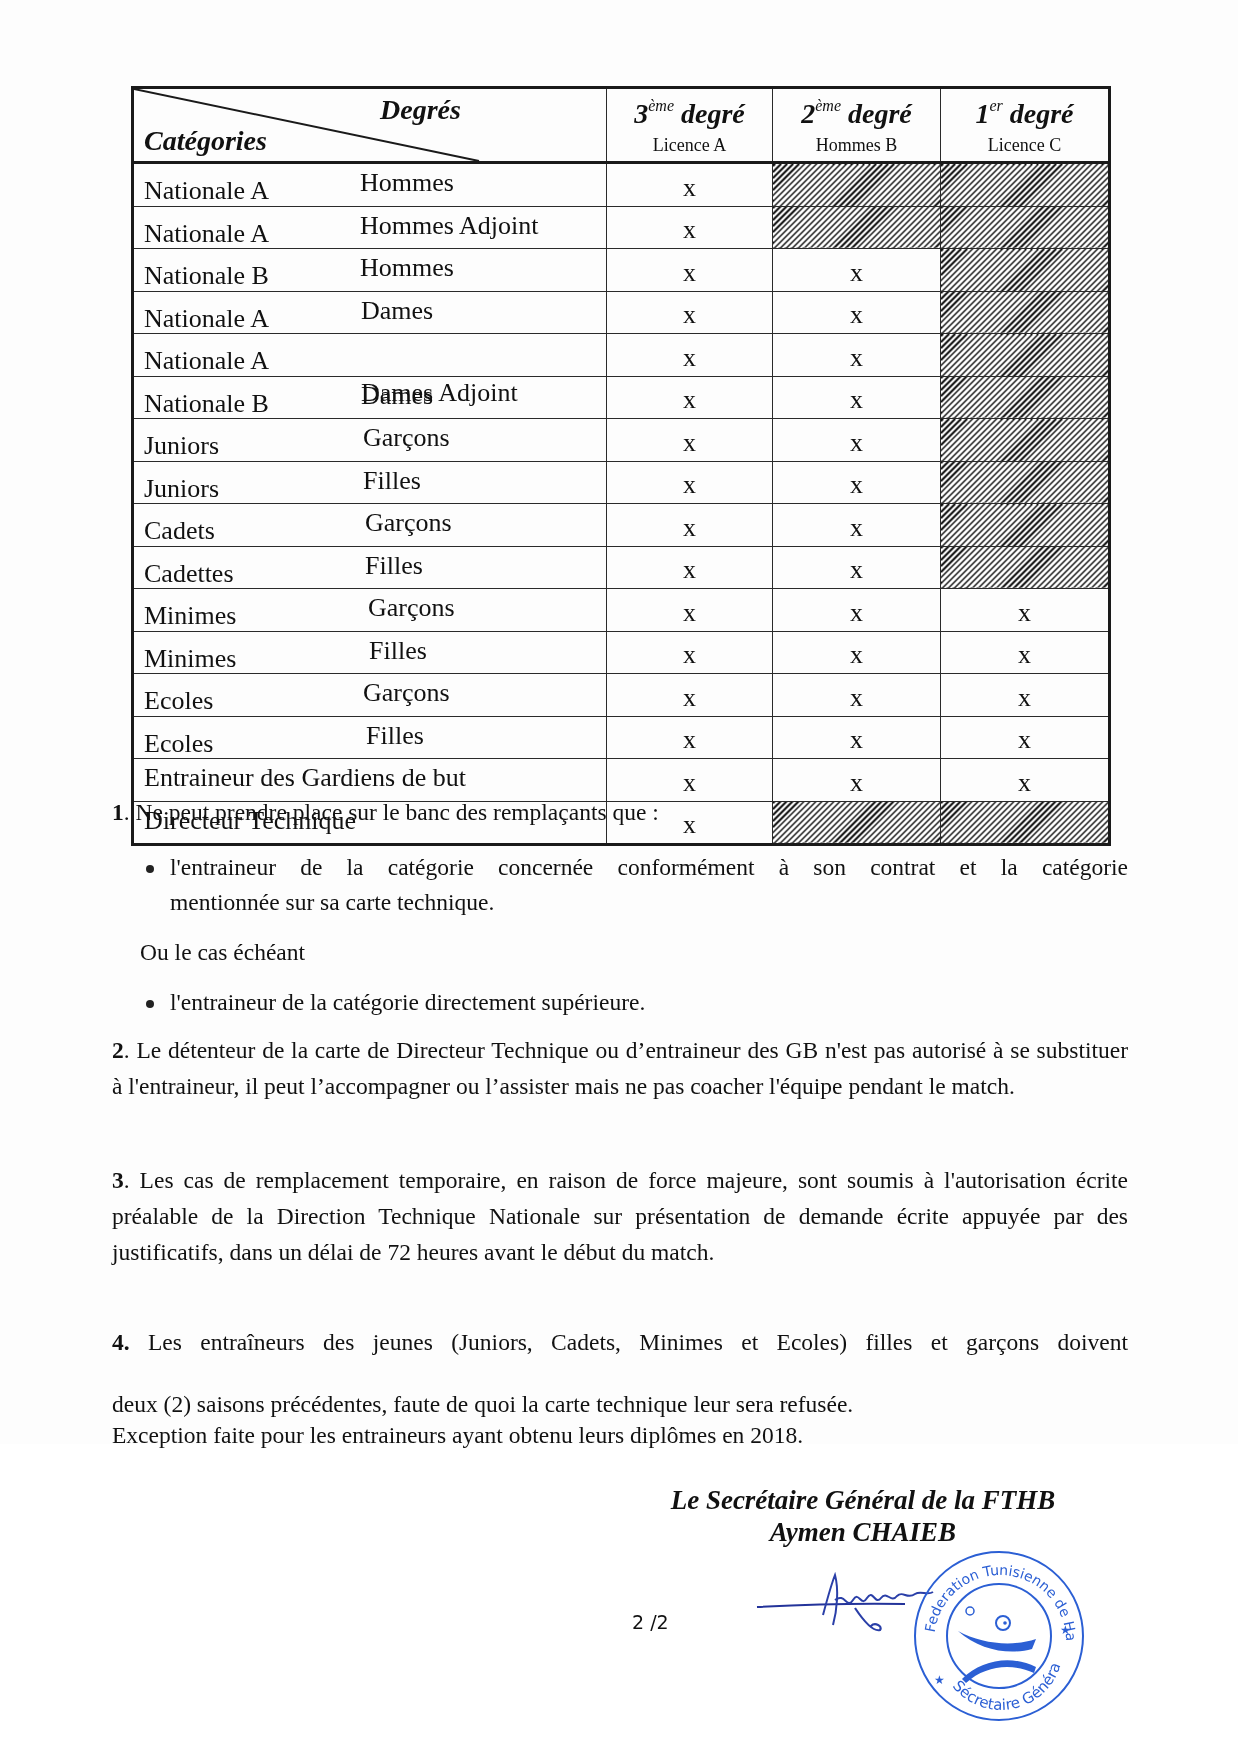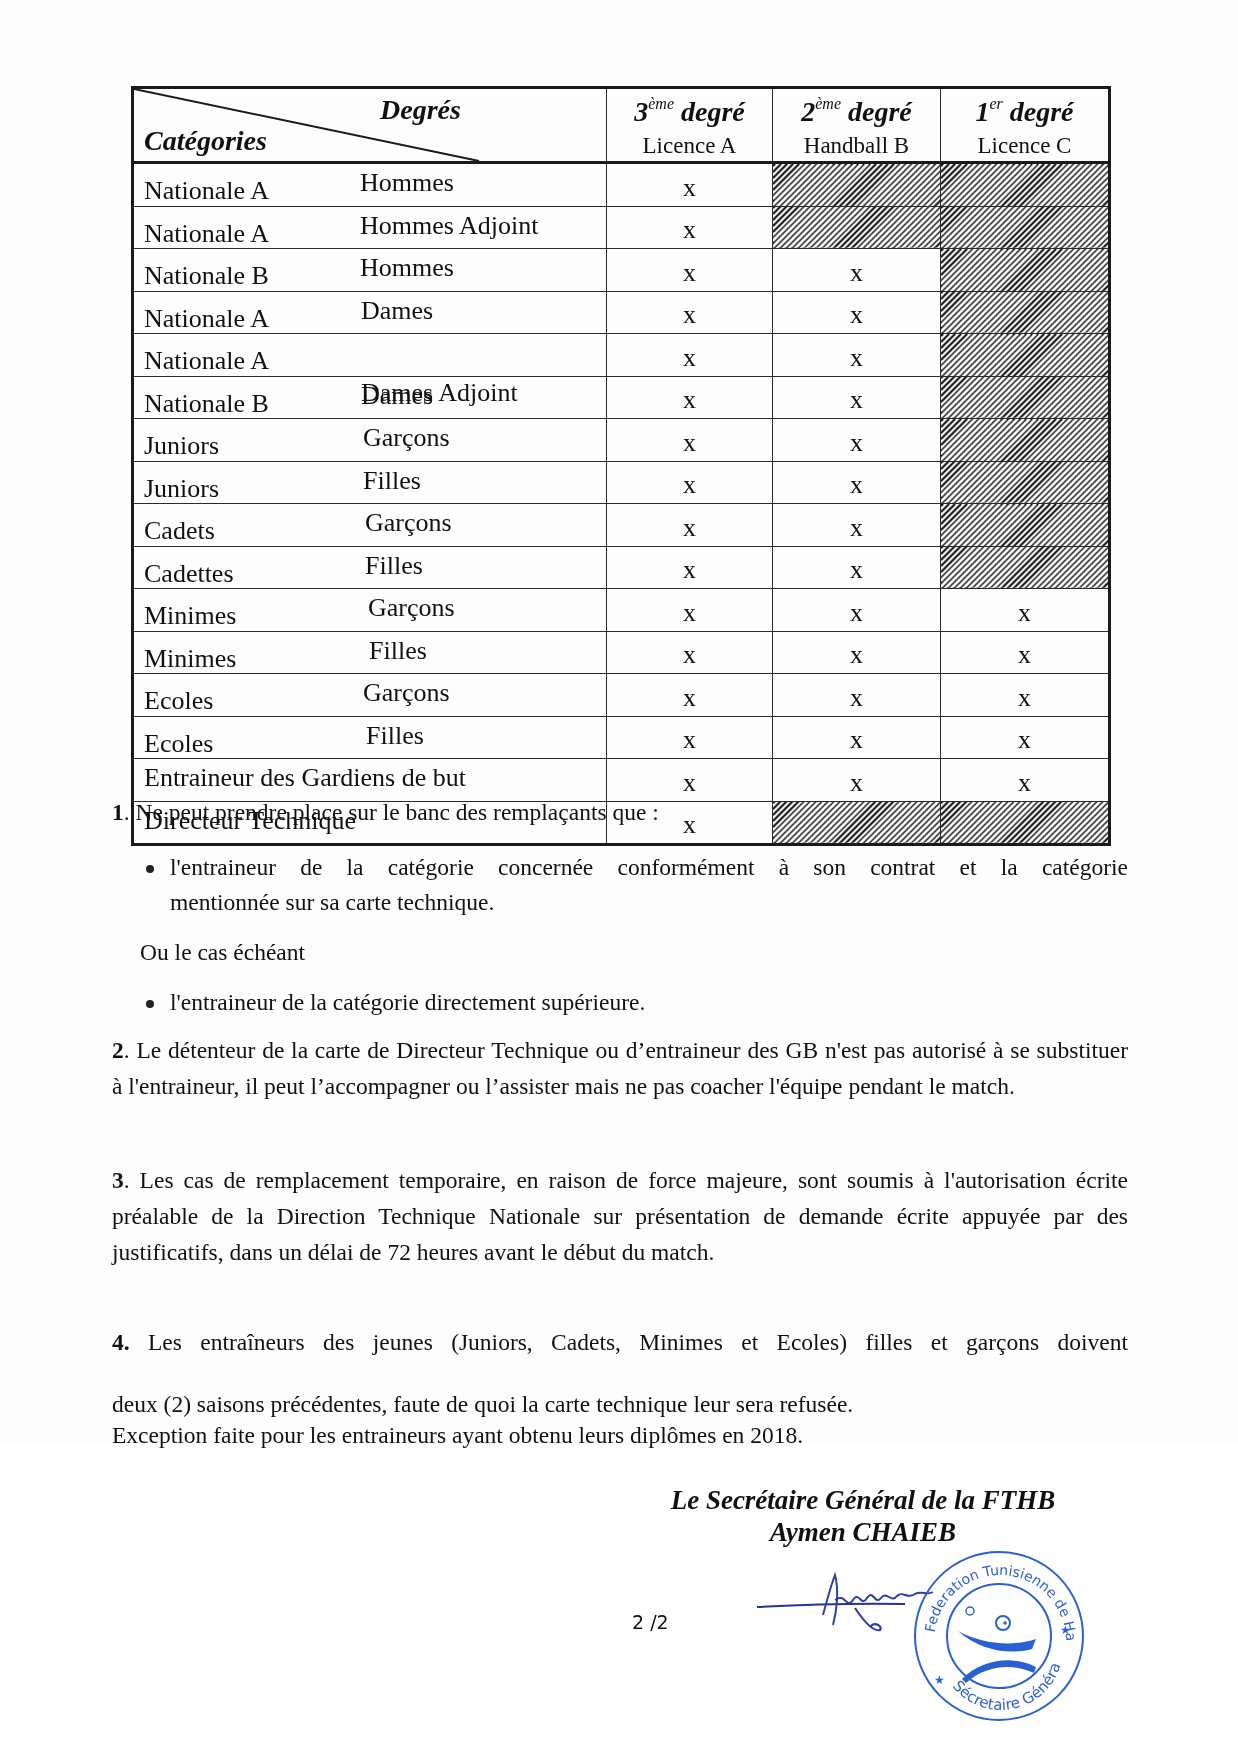--- a/index.html
+++ b/index.html
@@ -15,21 +15,21 @@
                        font-size:26px; font-weight:normal; line-height:1; }
   .grid thead th { height:72px; border-bottom:3px solid #1a1a1a; text-align:center; vertical-align:middle; }
   .grid col.c1 { width:474px; } .grid col.c2 { width:166px; }
   .grid col.c3 { width:168px; } .grid col.c4 { width:169px; }
   .corner { position:relative; }
   .corner svg { position:absolute; left:0; top:0; }
   .corner .degres { position:absolute; left:246px; top:7px; font-style:italic; font-weight:bold; font-size:28px; }
   .corner .categories { position:absolute; left:10px; top:38px; font-style:italic; font-weight:bold; font-size:28px; }
   .deg-title { font-style:italic; font-weight:bold; font-size:28px; display:block; margin-top:2px; }
   .deg-title sup { font-size:16px; font-weight:normal; font-style:italic; vertical-align:12px; }
-  .lic { font-size:23px; display:block; margin-top:8px; }
+  .lic { font-size:18px; display:block; margin-top:8px; }
   .cat { position:relative; }
   .cat .a { position:absolute; left:10px; top:6px;margin-top:8px; }
   .cat .b { position:absolute; top:6px; }
   .cat .full { position:absolute; left:10px; top:6px;text-align:right; }
   .mark { text-align:center; font-size:24px; vertical-align:middle; padding-top:6px !important; }
   .hatch { background-color:#fff;
            background-image:repeating-linear-gradient(135deg, #111 0px, #111 1.6px, #fff 1.6px, #fff 4.2px); }
 
   
   .p { position:absolute; font-size:23.5px; line-height:36px; text-align:justify; }
@@ -62,21 +62,21 @@
           </svg>
           <span class="degres">Degrés</span>
           <span class="categories">Catégories</span>
         </th>
         <th>
           <span class="deg-title"><span>3</span><sup>ème</sup> <span>degré</span></span>
           <span class="lic">Licence A</span>
         </th>
         <th>
           <span class="deg-title"><span>2</span><sup>ème</sup> <span>degré</span></span>
-          <span class="lic">Handball B</span>
+          <span class="lic">Hommes B</span>
         </th>
         <th>
           <span class="deg-title"><span>1</span><sup>er</sup> <span>degré</span></span>
           <span class="lic">Licence C</span>
         </th>
       </tr>
     </thead>
     <tbody id="tbody">
         <tr>
           <td class="cat">

